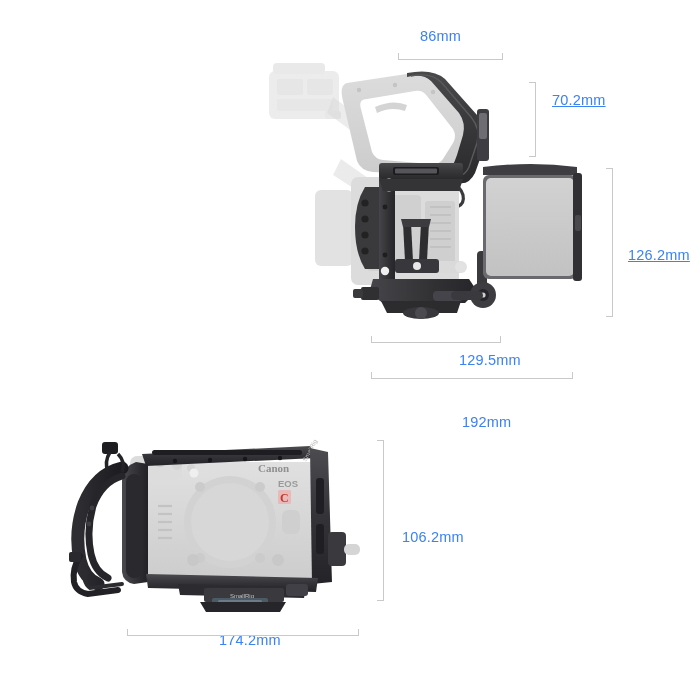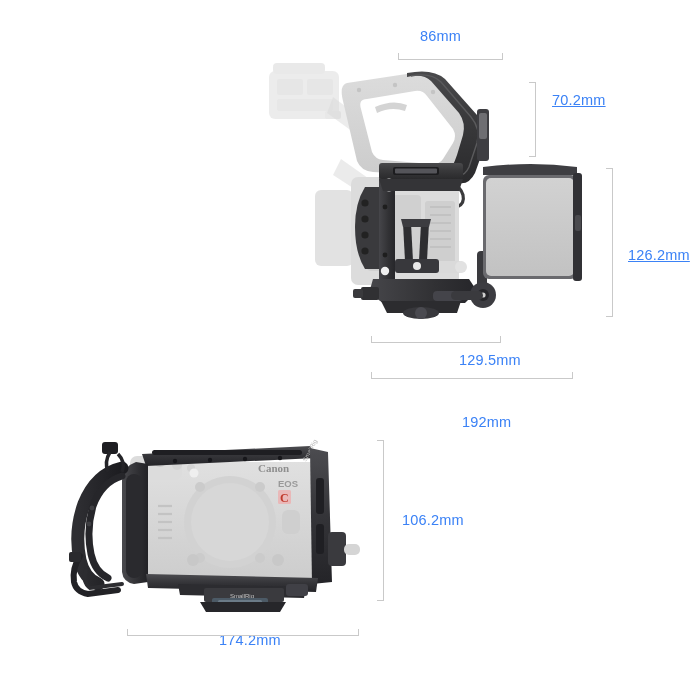--- a/index.html
+++ b/index.html
@@ -314,21 +314,21 @@
         <rect x="144" y="156" width="80" height="14" rx="2" fill="#3a3a3e"></rect>
         <text x="170" y="166" font-family="Liberation Sans, sans-serif" font-size="6" fill="#c2c2c2">SmallRig</text>
         <rect x="152" y="166" width="56" height="10" rx="2" fill="#4c5a66"></rect>
         <rect x="158" y="168" width="44" height="6" rx="1.5" fill="#6b7b88"></rect>
         <path d="M140 170 L226 170 L220 180 L146 180 Z" fill="#26262a"></path>
         <rect x="226" y="152" width="22" height="12" rx="3" fill="#404046"></rect>
       </g>
     </svg>
   </div>
 
-  <div class="dim-label" style="left:402px; top:512px;">106.2mm</div>
+  <div class="dim-label" style="left:402px; top:529px;">106.2mm</div>
   <div class="dim-line-v" style="left:383px; top:440px; height:160px;"></div>
   <div class="tick-h" style="left:377px; top:440px;"></div>
   <div class="tick-h" style="left:377px; top:600px;"></div>
 
   <div class="dim-label" style="left:219px; top:632px;">174.2mm</div>
   <div class="dim-line-h" style="left:127px; top:635px; width:232px;"></div>
   <div class="tick-v" style="left:127px; top:629px;"></div>
   <div class="tick-v" style="left:358px; top:629px;"></div>
 
 </div>

